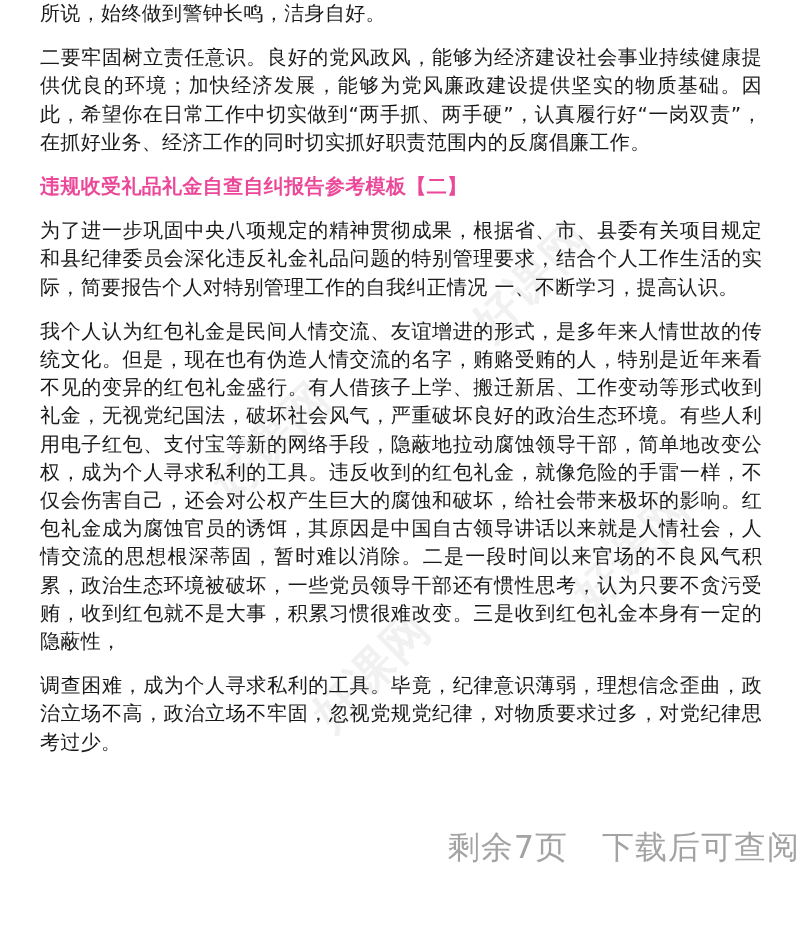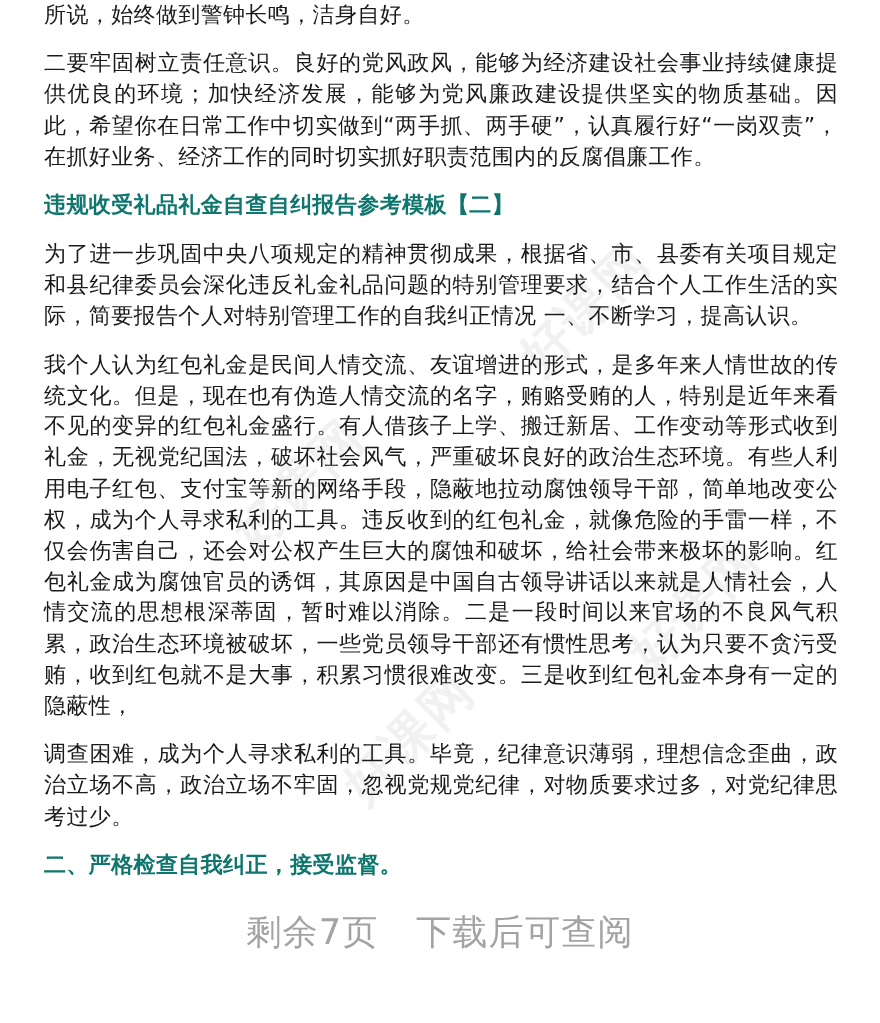--- a/index.html
+++ b/index.html
@@ -33,38 +33,38 @@
       letter-spacing: 0.35px;
     }
     .content p {
       margin: 16px;
       padding: 0;
       text-align: justify;
       text-justify: inter-character;
     }
     .content p.heading {
       font-weight: bold;
-      color: #0f766e;
+      color: #ec4899;
     }
     .watermark {
       position: absolute;
       color: rgba(150, 150, 150, 0.13);
       font-size: 46px;
       font-weight: bold;
       transform: rotate(-45deg);
       white-space: nowrap;
       pointer-events: none;
       letter-spacing: 2px;
     }
     .remaining-banner {
       position: absolute;
       left: 0;
       top: 826px;
       width: 800px;
-      text-align: center;
+      text-align: right;
       font-size: 32px;
       color: #a3a3a3;
       letter-spacing: 1px;
     }
     .remaining-banner span {
       display: inline-block;
     }
     .remaining-banner .gap {
       width: 34px;
     }
@@ -79,20 +79,19 @@
   <div class="watermark" style="left:560px; top:520px;">好课网</div>
   <div class="watermark" style="left:300px; top:640px;">好课网</div>
 
   <div class="content">
     <p>所说，始终做到警钟长鸣，洁身自好。</p>
     <p>二要牢固树立责任意识。良好的党风政风，能够为经济建设社会事业持续健康提供优良的环境；加快经济发展，能够为党风廉政建设提供坚实的物质基础。因此，希望你在日常工作中切实做到“两手抓、两手硬”，认真履行好“一岗双责”，在抓好业务、经济工作的同时切实抓好职责范围内的反腐倡廉工作。</p>
     <p class="heading">违规收受礼品礼金自查自纠报告参考模板【二】</p>
     <p>为了进一步巩固中央八项规定的精神贯彻成果，根据省、市、县委有关项目规定和县纪律委员会深化违反礼金礼品问题的特别管理要求，结合个人工作生活的实际，简要报告个人对特别管理工作的自我纠正情况  一、不断学习，提高认识。</p>
     <p>我个人认为红包礼金是民间人情交流、友谊增进的形式，是多年来人情世故的传统文化。但是，现在也有伪造人情交流的名字，贿赂受贿的人，特别是近年来看不见的变异的红包礼金盛行。有人借孩子上学、搬迁新居、工作变动等形式收到礼金，无视党纪国法，破坏社会风气，严重破坏良好的政治生态环境。有些人利用电子红包、支付宝等新的网络手段，隐蔽地拉动腐蚀领导干部，简单地改变公权，成为个人寻求私利的工具。违反收到的红包礼金，就像危险的手雷一样，不仅会伤害自己，还会对公权产生巨大的腐蚀和破坏，给社会带来极坏的影响。红包礼金成为腐蚀官员的诱饵，其原因是中国自古领导讲话以来就是人情社会，人情交流的思想根深蒂固，暂时难以消除。二是一段时间以来官场的不良风气积累，政治生态环境被破坏，一些党员领导干部还有惯性思考，认为只要不贪污受贿，收到红包就不是大事，积累习惯很难改变。三是收到红包礼金本身有一定的隐蔽性，</p>
     <p>调查困难，成为个人寻求私利的工具。毕竟，纪律意识薄弱，理想信念歪曲，政治立场不高，政治立场不牢固，忽视党规党纪律，对物质要求过多，对党纪律思考过少。</p>
-    <p class="heading">二、严格检查自我纠正，接受监督。</p>
   </div>
 
   <div class="remaining-banner">
     <span>剩余7页</span><span class="gap"></span><span>下载后可查阅</span>
   </div>
 
 </div>
 
 </body></html>

